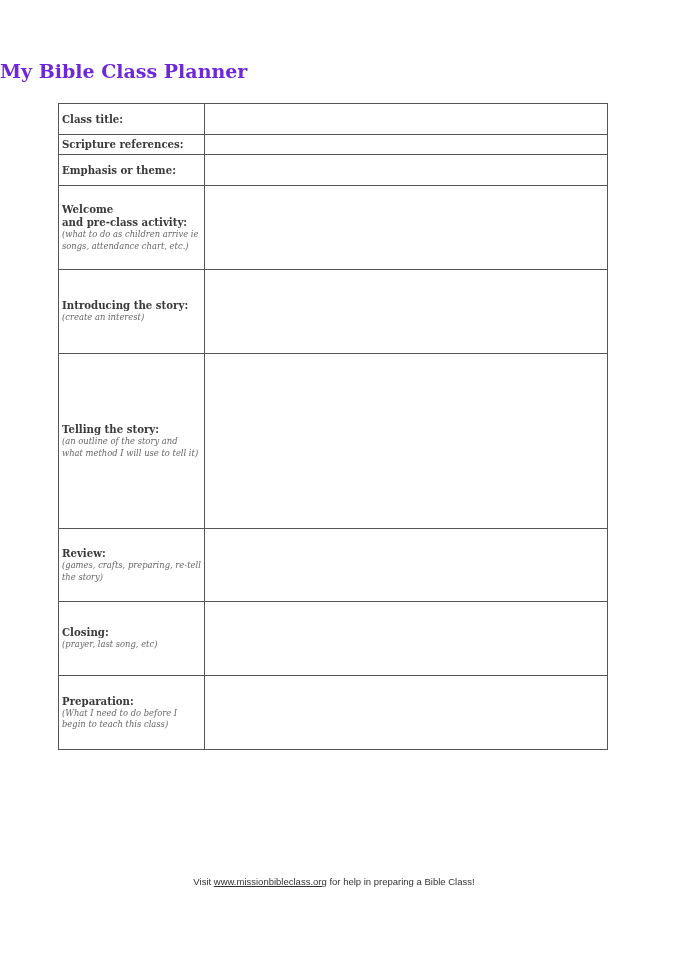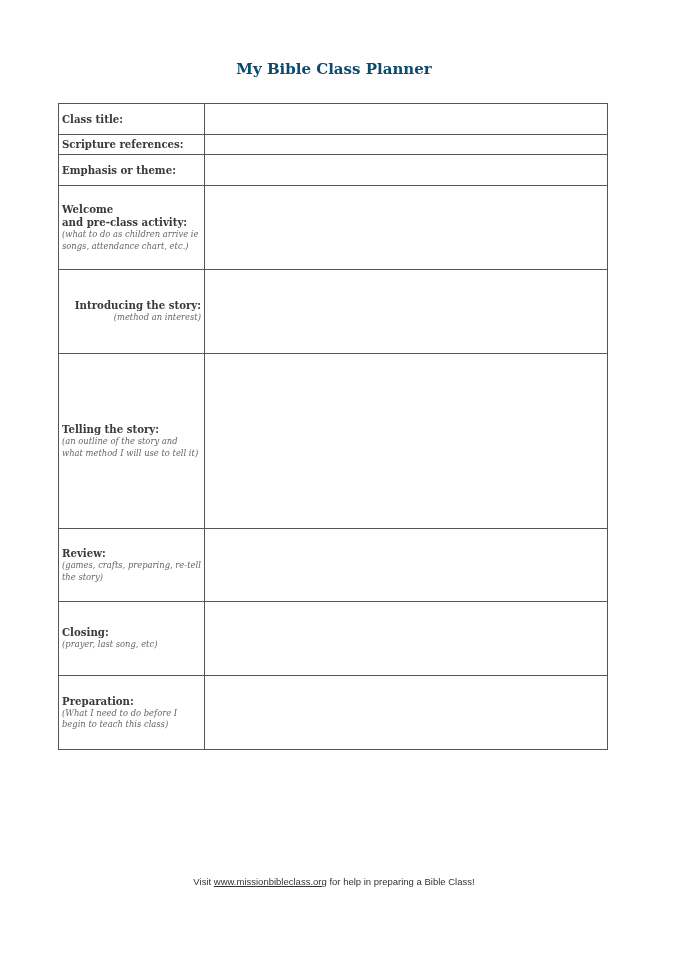--- a/index.html
+++ b/index.html
@@ -13,25 +13,24 @@
       position: relative;
       overflow: hidden;
       font-family: "DejaVu Serif", "Liberation Serif", serif;
       color: #3a3a3a;
     }
     .page-title {
       position: absolute;
       top: 60px;
       left: 0;
       width: 668px;
-      text-align: center;
       font-family: "DejaVu Serif", serif;
       font-weight: bold;
-      font-size: 15px;
-      color: #0c4a6e;
+      font-size: 19px;
+      color: #6d28d9;
       letter-spacing: 0px;
     }
     .planner-table {
       position: absolute;
       left: 58px;
       top: 103px;
       width: 550px;
       border-collapse: collapse;
       table-layout: fixed;
     }
@@ -104,24 +103,24 @@
       <td class="entry-cell"></td>
     </tr>
     <tr style="height:84px;">
       <td class="label-cell">
         <span class="field-label">Welcome
 and pre-class activity:</span>
         <span class="field-hint">(what to do as children arrive ie songs, attendance chart, etc.)</span>
       </td>
       <td class="entry-cell"></td>
     </tr>
-    <tr style="height:84px;text-align:right;">
+    <tr style="height:84px;">
       <td class="label-cell">
         <span class="field-label">Introducing the story:</span>
-        <span class="field-hint">(method an interest)</span>
+        <span class="field-hint">(create an interest)</span>
       </td>
       <td class="entry-cell"></td>
     </tr>
     <tr style="height:175px;">
       <td class="label-cell">
         <span class="field-label">Telling the story:</span>
         <span class="field-hint">(an outline of the story and what method I will use to tell it)</span>
       </td>
       <td class="entry-cell"></td>
     </tr>

